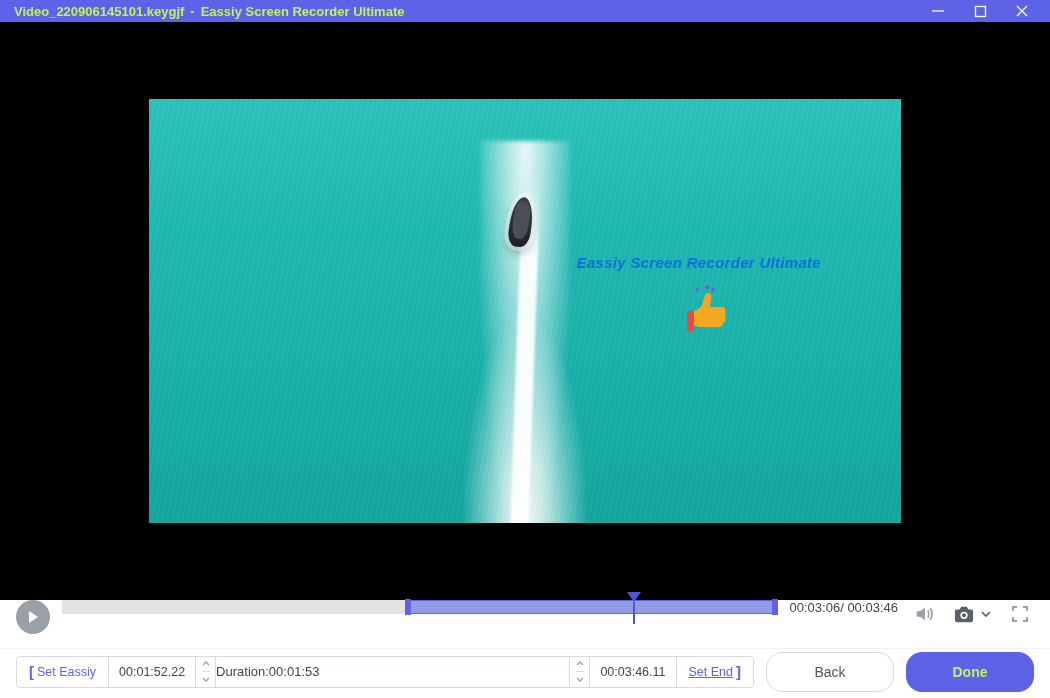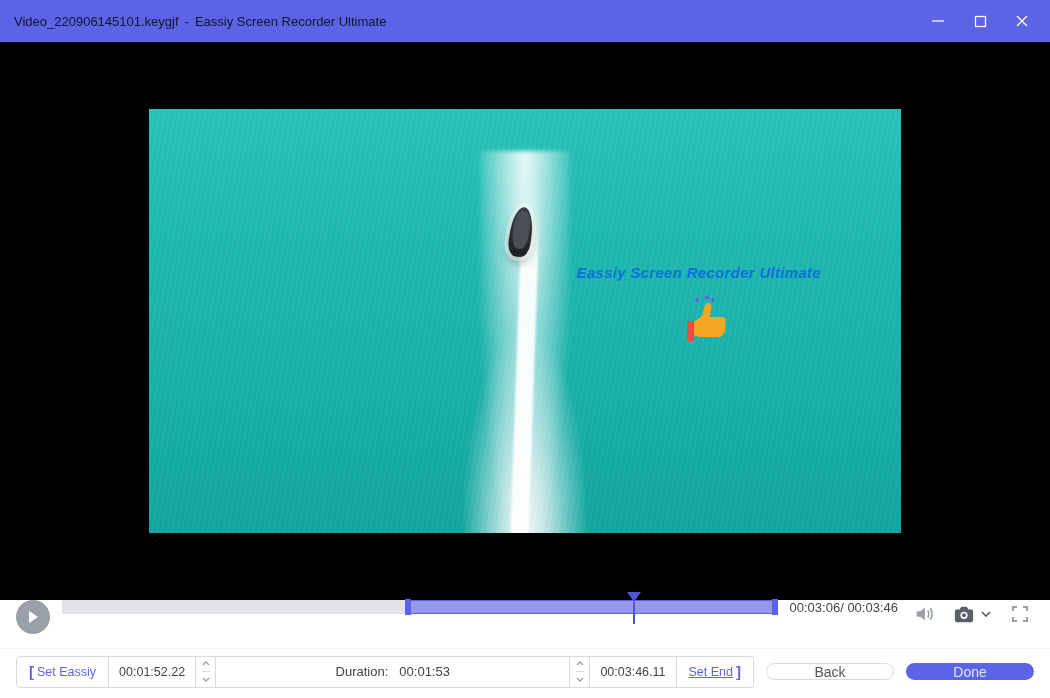--- a/index.html
+++ b/index.html
@@ -18,24 +18,25 @@
   *{box-sizing:border-box;font-family:"Segoe UI",Arial,sans-serif;}
   html,body{margin:0;padding:0;height:100%;}
   body{background:#fff;}
   .window{
     width:1050px;height:698px;
     display:flex;flex-direction:column;
     background:#fff;
   }
   
   .titlebar{
-    height:42px;background:var(--purple);
-    display:flex;align-items:center;color:#0f172a;
+    height:22px;background:var(--purple);
+    display:flex;align-items:center;color:#bef264;
     padding:0 10px 0 14px;font-size:13px;
     gap:6px;
+    font-weight:bold;
   }
   .titlebar .spacer{flex:1;}
   .win-btn{width:36px;height:34px;display:flex;align-items:center;justify-content:center;cursor:pointer;}
   .win-btn svg{stroke:#fff;}
   
   .stage{
     flex:1;background:var(--black);
     display:flex;align-items:center;justify-content:center;
     position:relative;
   }
@@ -159,28 +160,28 @@
   .spin{
     width:20px;display:flex;flex-direction:column;
     border-right:1px solid var(--grey-border);
   }
   .spin.end{border-left:1px solid var(--grey-border);border-right:none;}
   .spin>div{
     flex:1;display:flex;align-items:center;justify-content:center;
     cursor:pointer;color:#9aa0a8;
   }
   .spin>div:first-child{border-bottom:1px solid var(--grey-border);}
-  .dur-cell{flex:1;justify-content:center;font-size:13px;gap:11px;}
+  .dur-cell{flex:1;font-size:13px;}
   .pill{
-    height:17px;min-width:128px;border-radius:16px;
+    height:40px;min-width:128px;border-radius:16px;
     display:flex;align-items:center;justify-content:center;
     font-size:14px;cursor:pointer;
   }
   .pill.back{border:1px solid var(--grey-border);color:#555;background:#fff;}
-  .pill.done{background:var(--purple);color:#e5e5e5;}
+  .pill.done{background:var(--purple);color:#bef264;font-weight:bold;}
   .bracket{color:var(--purple);font-weight:700;font-size:15px;}
 </style>
 </head>
 <body>
 
 <div class="window">
 
   <div class="titlebar">
     <span>Video_220906145101.keygjf</span>
     <span>-</span>

